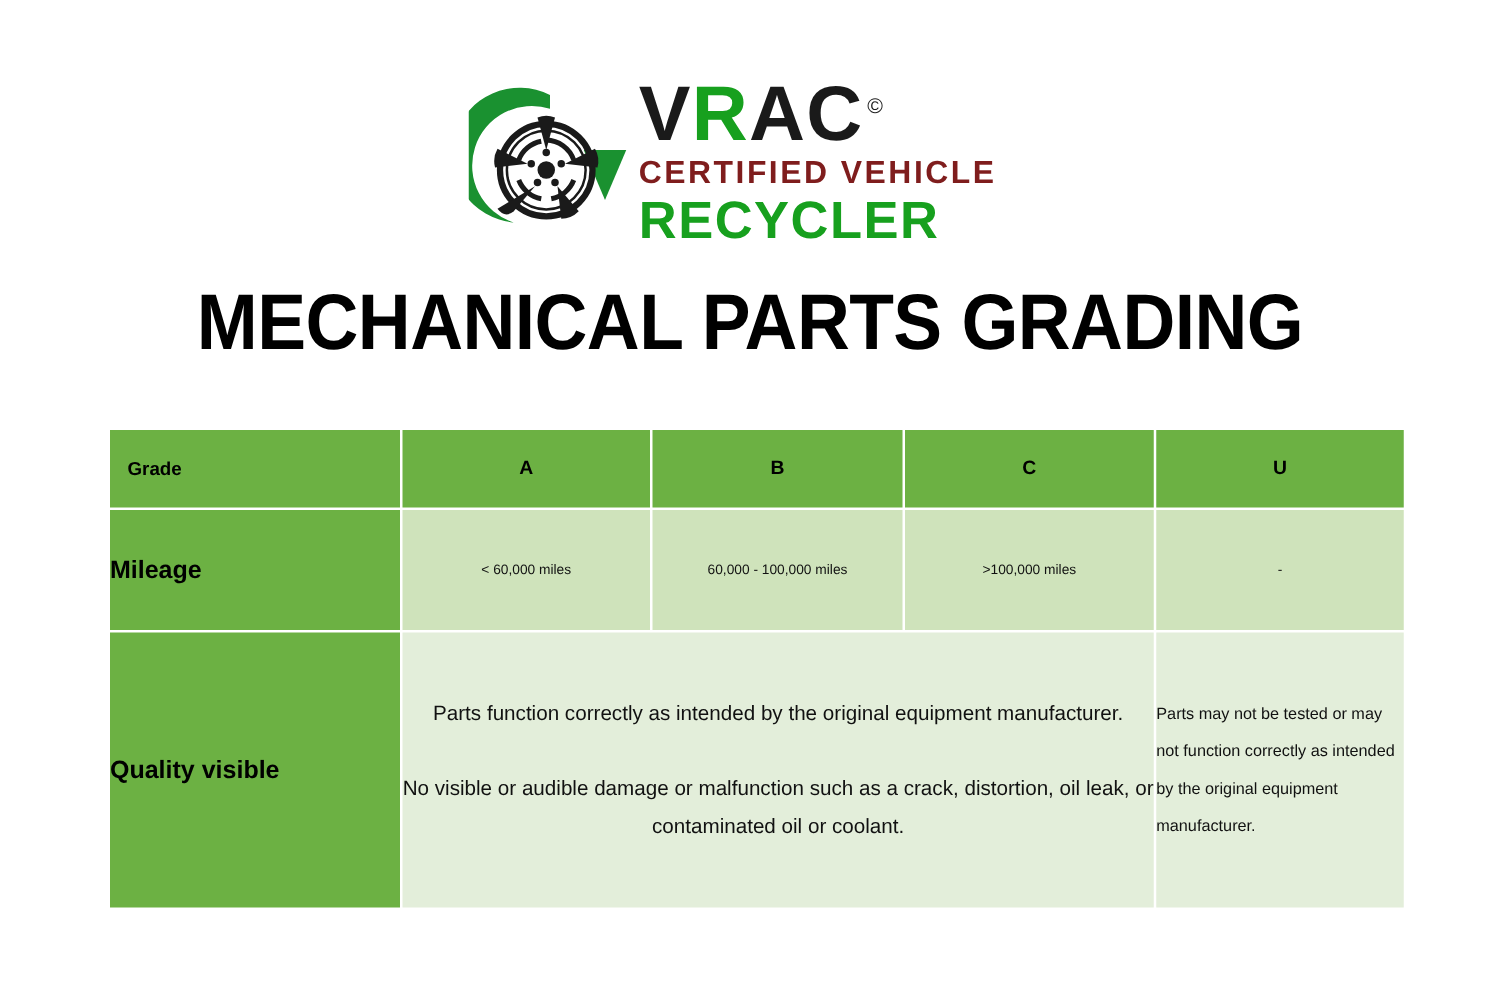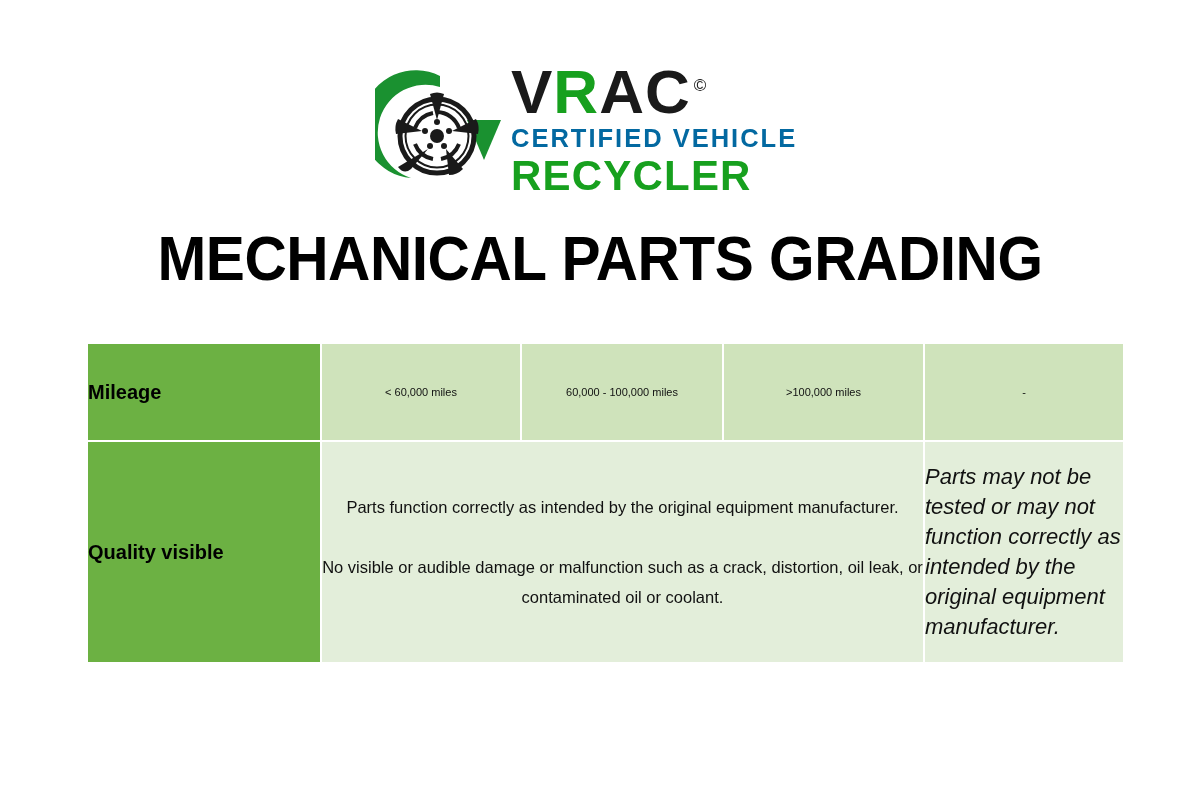--- a/index.html
+++ b/index.html
@@ -64,21 +64,21 @@
     letter-spacing: 0;
     margin-left: 3px;
   }
 
   .logo-line2 {
     font-family: "Liberation Sans", sans-serif;
     font-weight: bold;
     font-size: 25.5px;
     line-height: 30px;
     letter-spacing: 2.0px;
-    color: #0369a1;
+    color: #7f1d1d;
     white-space: nowrap;
     margin-top: 2px;
   }
 
   .logo-line3 {
     font-family: "Liberation Sans", sans-serif;
     font-weight: bold;
     font-size: 42px;
     line-height: 44px;
     letter-spacing: 1.2px;
@@ -168,26 +168,25 @@
     text-align: left;
     padding: 18px 22px 18px 22px;
     vertical-align: top;
   }
   .cell-quality p { margin: 0; text-align: center; }
   .cell-quality p.second { margin-top: 30px; }
 
   .cell-quality-u {
     background: #e3eeda;
     color: #111111;
-    font-size: 22px;
+    font-size: 13px;
     line-height: 30px;
     text-align: left;
     padding: 16px 16px 16px 18px;
     vertical-align: top;
-    font-style: italic;
   }
 </style>
 </head>
 <body>
 
 <div class="page">
 
   <div class="logo-block">
 
     <div class="logo-mark">
@@ -242,20 +241,27 @@
   <table class="grading-table">
     <colgroup>
       <col class="col-label">
         <col class="col-a">
         <col class="col-b">
         <col class="col-c">
         <col class="col-u">
     </colgroup>
     <tbody>
 
+      <tr>
+        <td class="hdr label-cell">Grade</td>
+        <td class="hdr grade-cell">A</td>
+        <td class="hdr grade-cell">B</td>
+        <td class="hdr grade-cell">C</td>
+        <td class="hdr grade-cell">U</td>
+      </tr>
 
       <tr class="mileage-row">
         <td class="label-green">Mileage</td>
         <td class="cell-mileage">&lt; 60,000 miles</td>
         <td class="cell-mileage">60,000 - 100,000 miles</td>
         <td class="cell-mileage">&gt;100,000 miles</td>
         <td class="cell-mileage">-</td>
       </tr>
 
       <tr class="quality-row">

